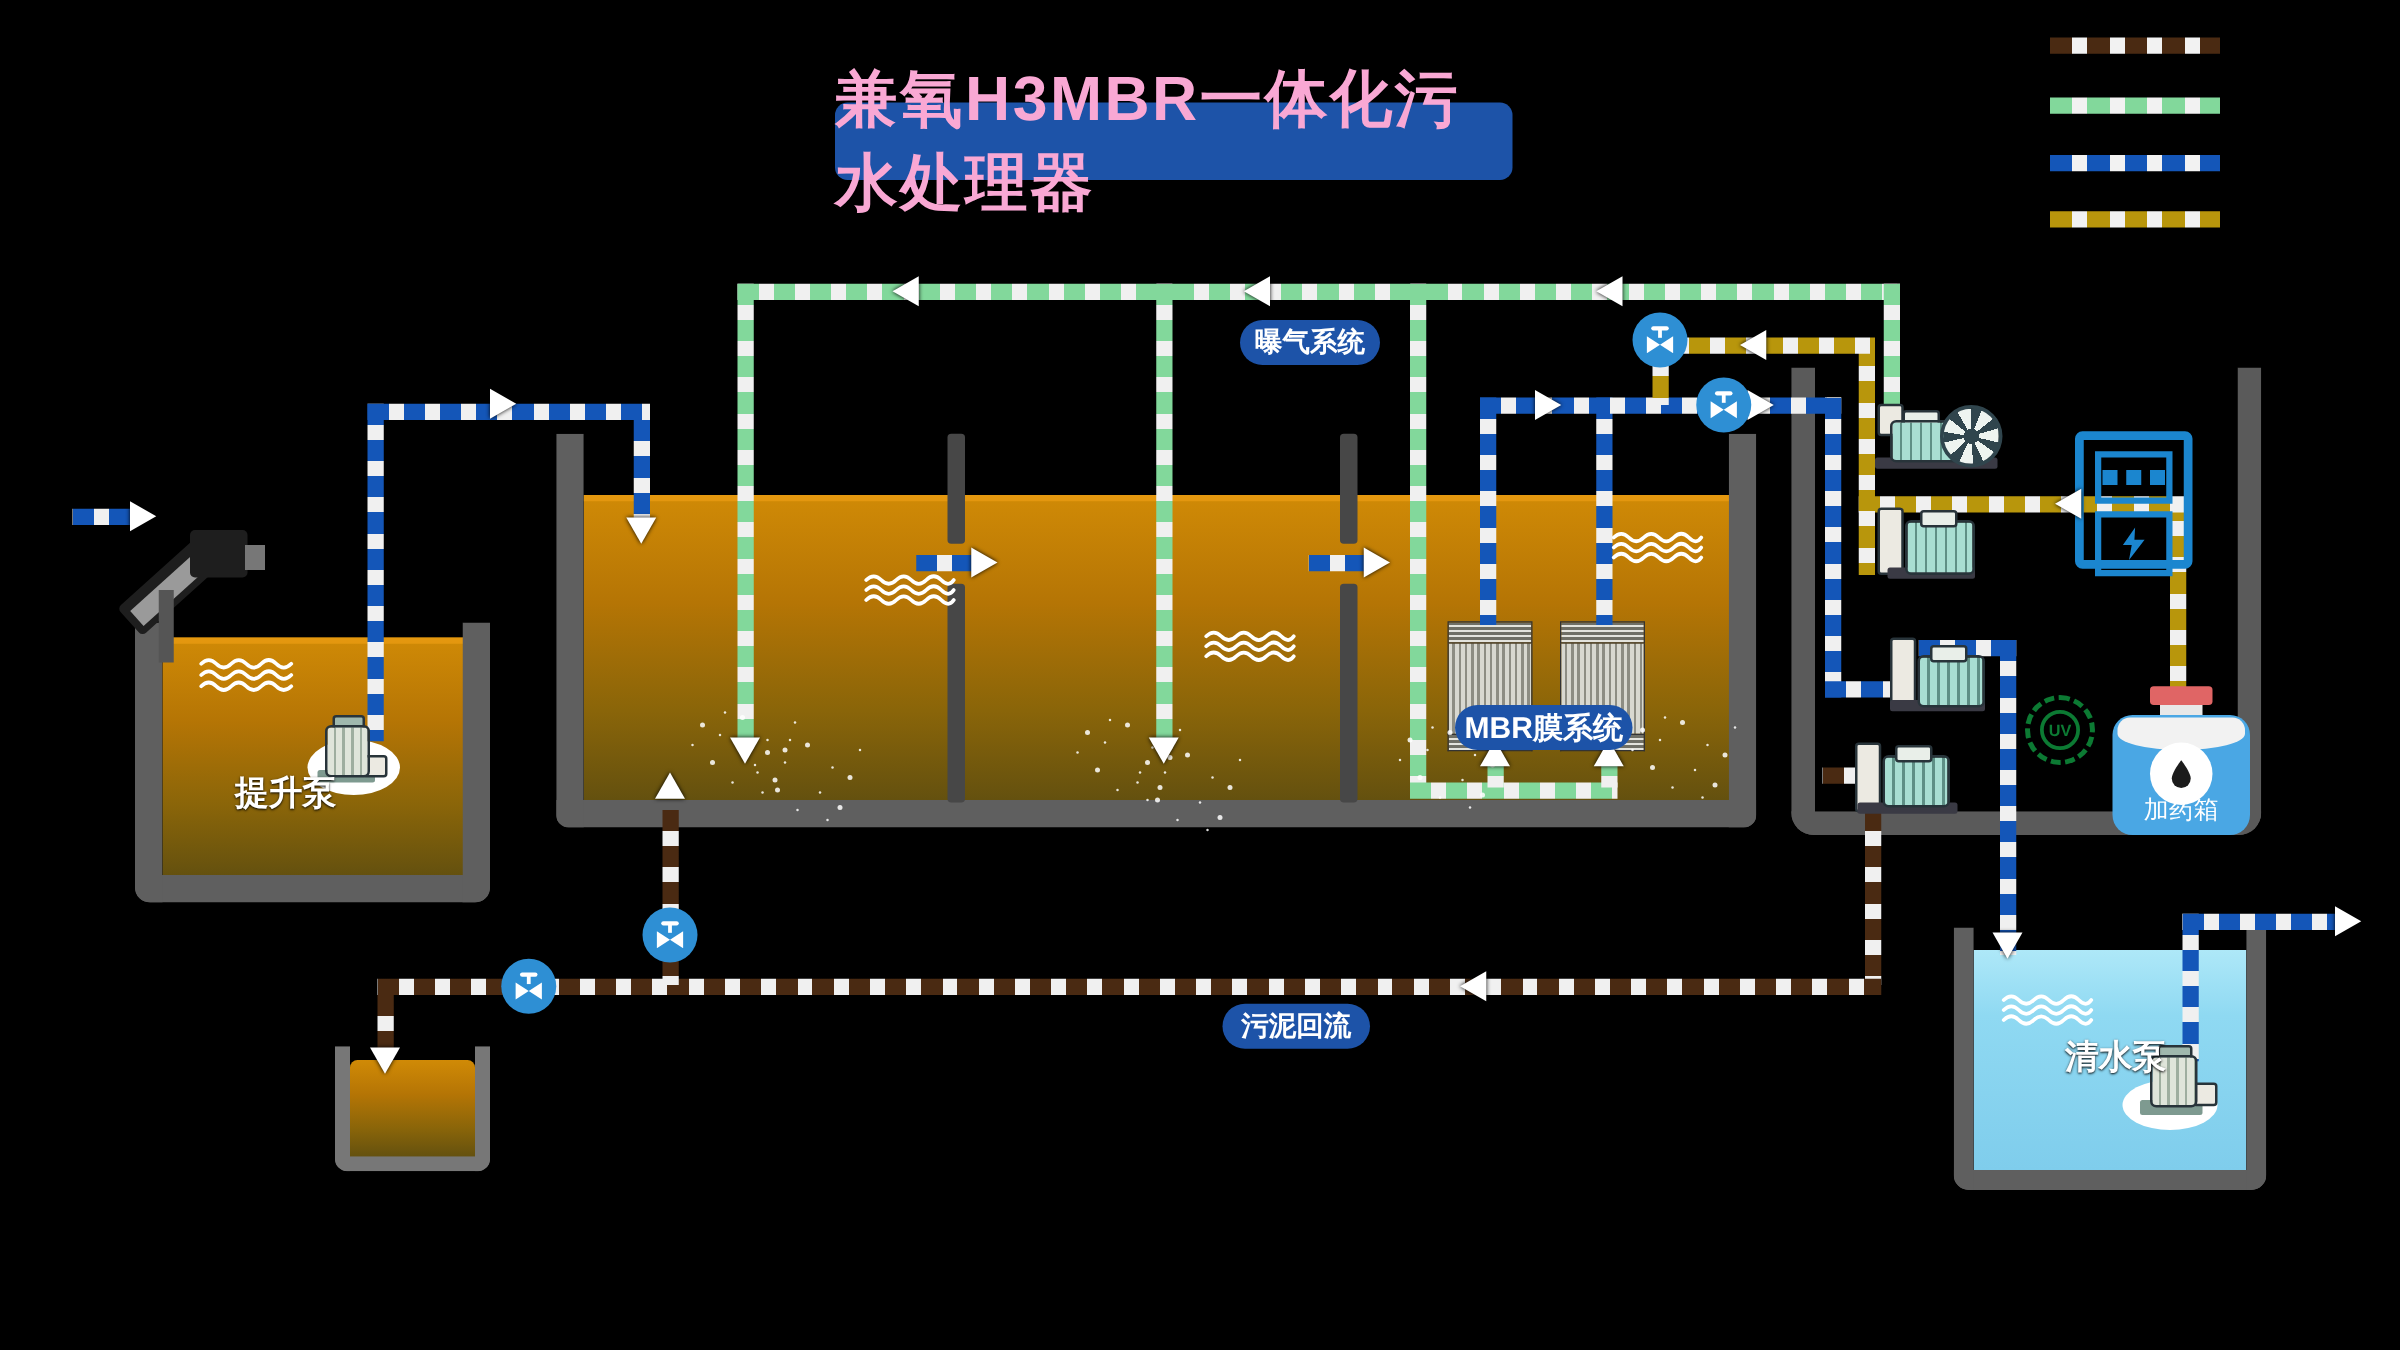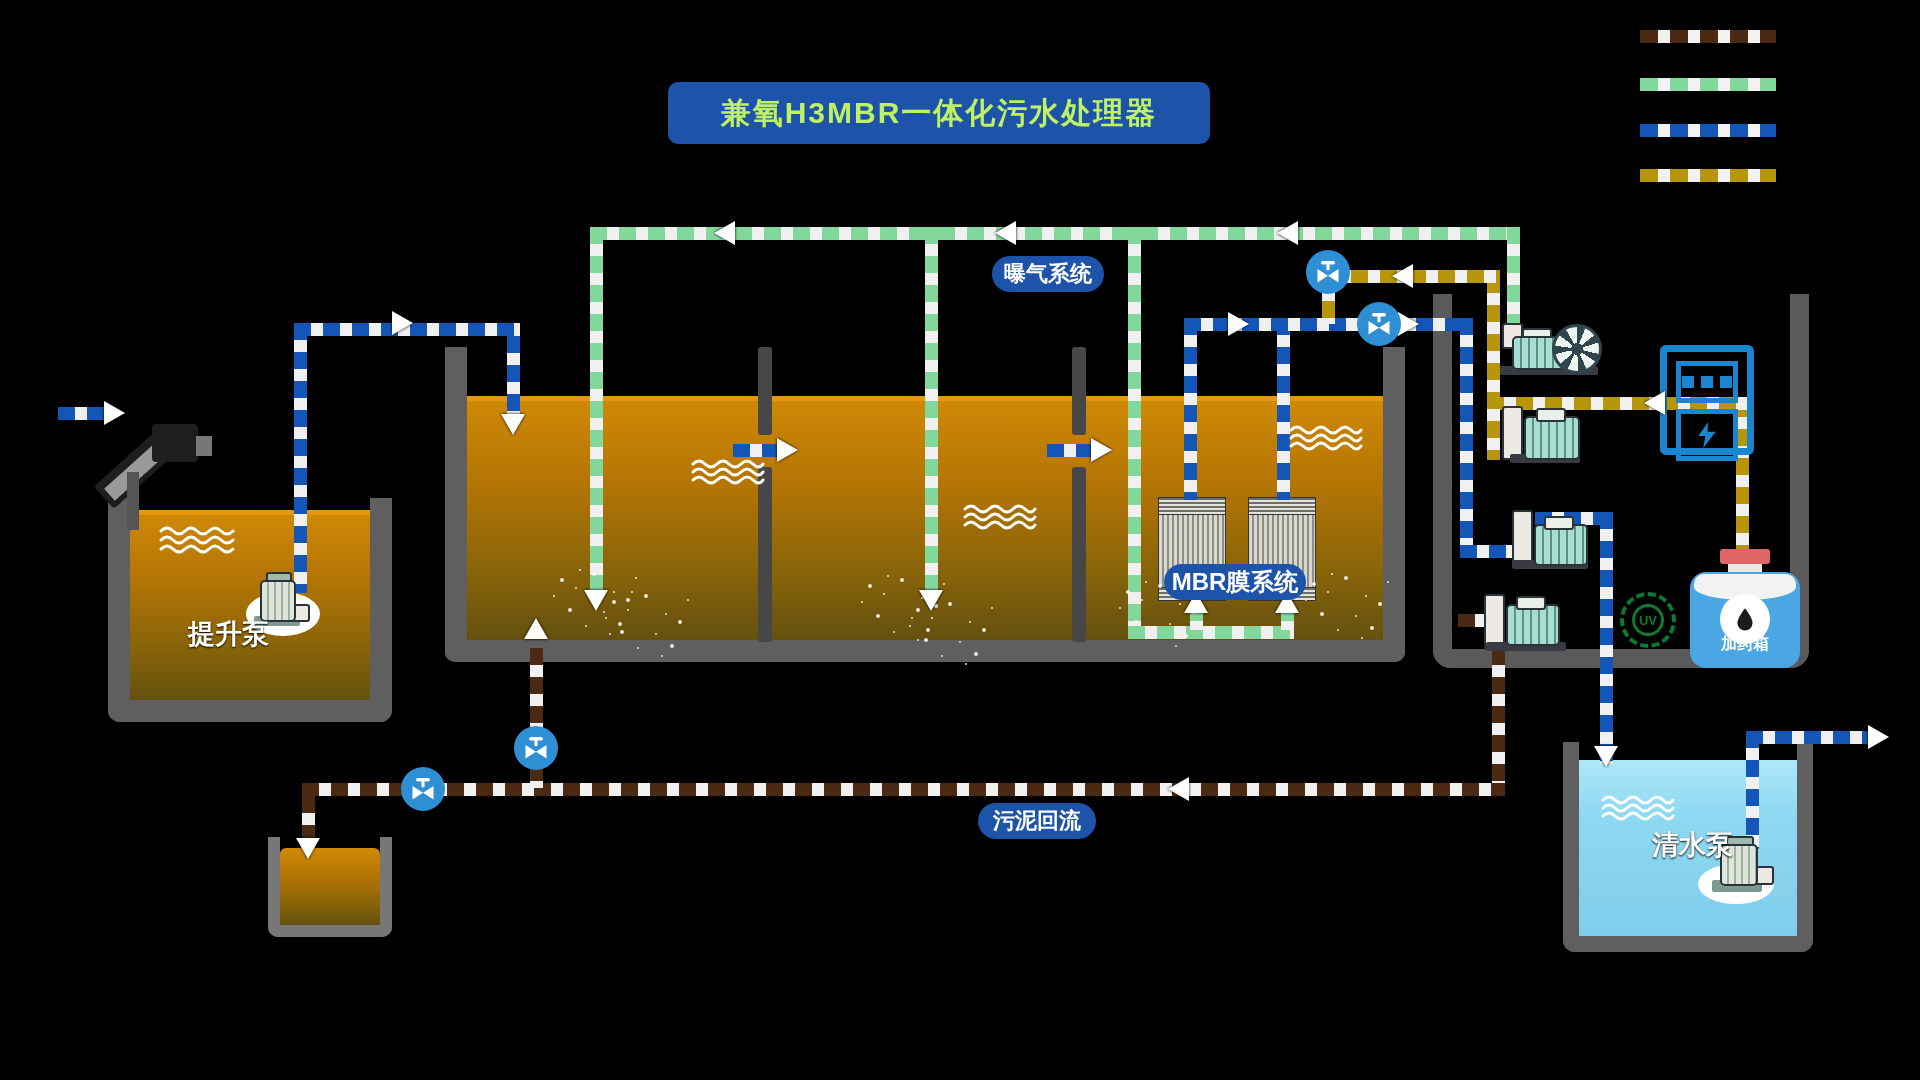--- a/index.html
+++ b/index.html
@@ -3,22 +3,22 @@
 <meta charset="utf-8">
 <style>
   html,body{margin:0;padding:0;background:#000;}
   .stage{position:relative;width:1920px;height:1080px;background:var(--background,#000);overflow:hidden;
          font-family:"Liberation Sans","DejaVu Sans",sans-serif;}
   .abs{position:absolute;}
 
   
   .pill{background:var(--accent-blue,#1d53a8);color:#fff;border-radius:18px;display:flex;
         align-items:center;justify-content:center;font-weight:bold;font-size:22px;z-index:9;}
-  .banner{background:var(--accent-blue,#1d53a8);color:#bef264;border-radius:10px;display:flex;
-        align-items:center;justify-content:center;font-weight:bold;font-size:30px;letter-spacing:2px;z-index:9;}
+  .banner{background:var(--accent-blue,#1d53a8);color:#f9a8d4;border-radius:10px;display:flex;
+        align-items:center;justify-content:center;font-weight:bold;font-size:50px;letter-spacing:2px;z-index:9;}
   .txt{color:#fff;font-weight:bold;font-size:27px;text-shadow:0 1px 2px #000;z-index:9;}
 
   
   .pipe{position:absolute;z-index:4;}
   .pipe.h{height:13px;background:repeating-linear-gradient(90deg,var(--c) 0 17px,#f0f0f0 17px 29px);}
   .pipe.v{width:13px;background:repeating-linear-gradient(180deg,var(--c) 0 17px,#f0f0f0 17px 29px);}
   .c-w{--c:var(--pipe-water,#1456b8);}
   .c-a{--c:var(--pipe-air,#82d89b);}
   .c-s{--c:var(--pipe-sludge,#4a2a12);}
   .c-c{--c:var(--pipe-chemical,#b8960c);}
@@ -76,21 +76,21 @@
       display:flex;align-items:center;justify-content:center;z-index:7;background:#000;}
   .uv b{width:32px;height:32px;border-radius:50%;border:3px solid var(--uv-green,#0c7a33);
       color:var(--uv-green,#0c7a33);font-size:13px;display:flex;align-items:center;justify-content:center;box-sizing:border-box;}
 
   .jugbody{position:absolute;background:#4aa7e4;border-radius:16px;z-index:5;}
   .jugshoulder{position:absolute;background:#f2f2f2;border-radius:12px 12px 60% 60%;z-index:6;}
   .jugcirc{position:absolute;width:50px;height:50px;border-radius:50%;background:#fff;z-index:7;
         display:flex;align-items:center;justify-content:center;}
   .jugcap{position:absolute;background:#e06565;border-radius:3px;z-index:6;}
   .jugneck{position:absolute;background:#e8e8e8;z-index:5;}
-  .juglabel{position:absolute;color:#fff;font-weight:bold;font-size:16px;text-align:center;z-index:8;}
+  .juglabel{position:absolute;color:#fff;font-weight:normal;font-size:20px;text-align:center;z-index:8;}
 
   .chute{position:absolute;background:#9a9a9a;z-index:4;}
   .chute-dark{position:absolute;background:#1e1e1e;border-radius:4px;z-index:4;}
 </style>
 </head>
 <body>
 
 <div class="stage" style="--background: #000000; --accent-blue: #1d53a8; --pipe-water: #1456b8; --pipe-air: #82d89b; --pipe-sludge: #4a2a12; --pipe-chemical: #b8960c; --valve: #2e8fd4; --panel-blue: #1b86cf; --uv-green: #0c7a33; --sewage-top: #d08a06; --sewage-bottom: #63500f; --clean-water: #8fd9f2; --tank-wall: #5f5f5f; --pump-teal: #a8ded2;">
 
   <div class="banner abs" style="left:668px;top:82px;width:542px;height:62px;">兼氧H3MBR一体化污水处理器</div>
@@ -250,21 +250,21 @@
     <div class="pumpbase" style="left:1510px;top:454px;width:70px;height:9px;"></div>
   </div>
 
   <div>
     <div class="elbow abs" style="left:1512px;top:510px;width:17px;height:52px;"></div>
     <div class="pumpbody abs" style="left:1534px;top:524px;width:50px;height:38px;"></div>
     <div class="pumpcap abs" style="left:1544px;top:516px;width:26px;height:10px;"></div>
     <div class="pumpbase" style="left:1512px;top:560px;width:76px;height:9px;"></div>
   </div>
 
-  <div class="uv" style="left:1620px;top:592px;">
+  <div class="uv" style="left:1620px;top:556px;">
     <b>UV</b>
   </div>
 
   <div>
     <div class="pipe h c-s" style="left:1458px;top:614px;width:28px;"></div>
     <div class="elbow abs" style="left:1484px;top:594px;width:17px;height:52px;"></div>
     <div class="pumpbody abs" style="left:1506px;top:604px;width:50px;height:38px;"></div>
     <div class="pumpcap abs" style="left:1516px;top:596px;width:26px;height:10px;"></div>
     <div class="pumpbase" style="left:1486px;top:642px;width:80px;height:9px;"></div>
   </div>

